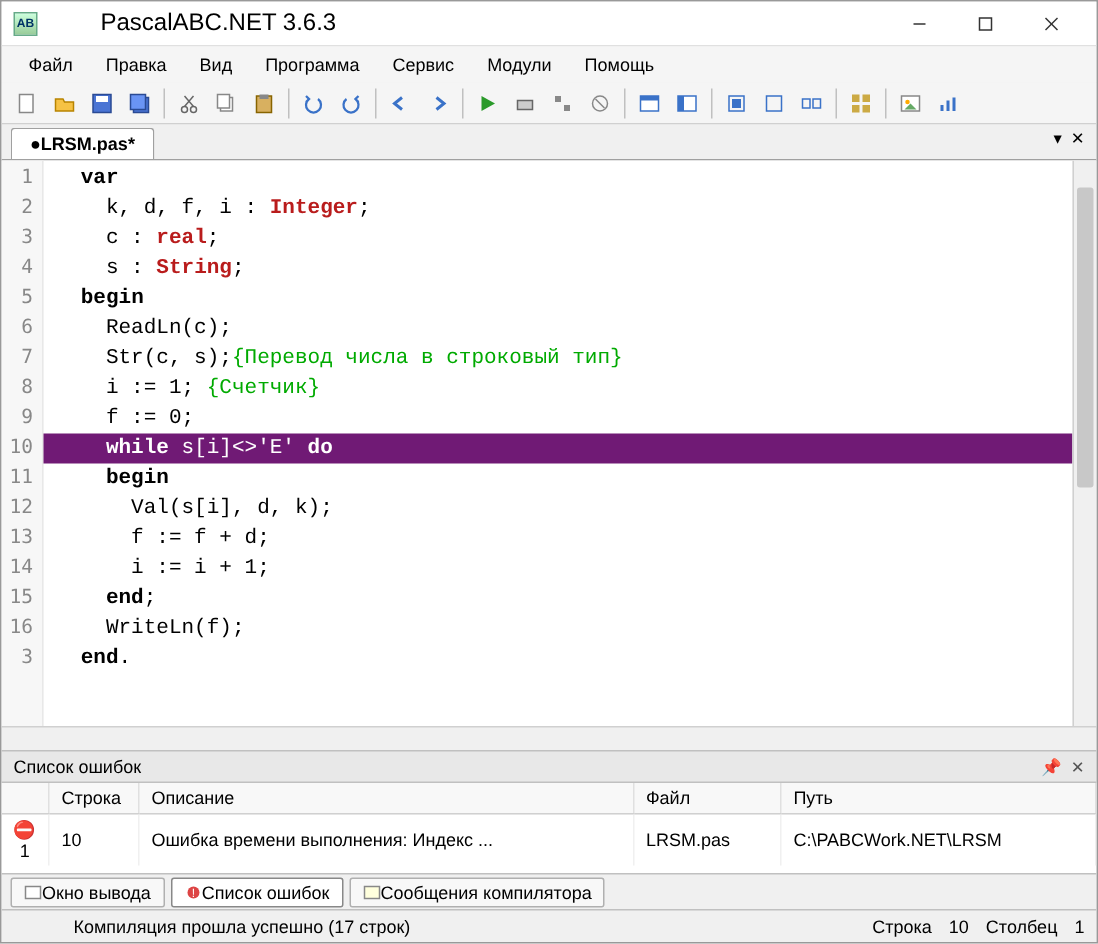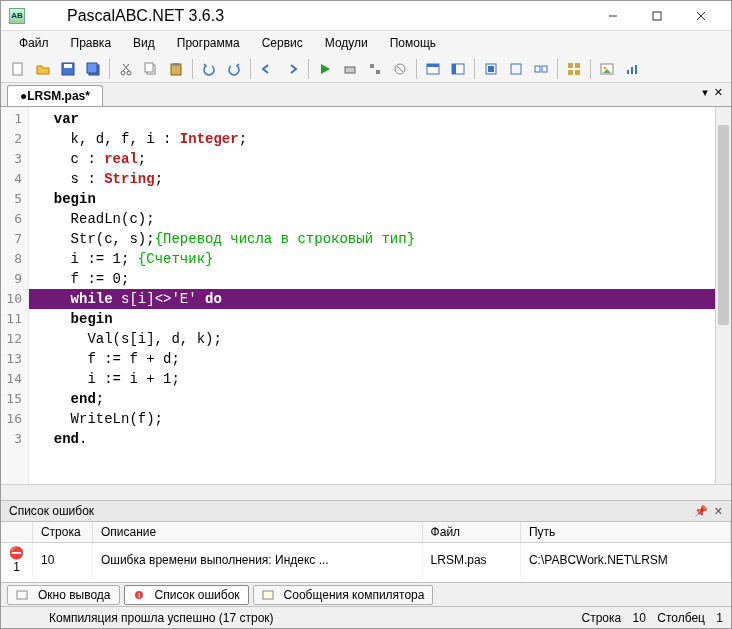--- a/index.html
+++ b/index.html
@@ -33,21 +33,21 @@
 .hscroll { height: 16px; background: #f0f0f0; border-top: 1px solid #d0d0d0; }
 .panel-header { background: #e8e8e8; height: 22px; display: flex; align-items: center; padding: 0 8px; border-top: 1px solid #c0c0c0; border-bottom: 1px solid #c0c0c0; font-size: 12px; }
 .panel-header .ph-title { flex: 1; }
 .panel-header .ph-icons { display: flex; gap: 6px; font-size: 11px; color: #555; }
 .errors-table { background: #fff; height: 60px; overflow: auto; }
 .errors-table table { width: 100%; border-collapse: collapse; font-size: 12px; }
 .errors-table th { text-align: left; font-weight: normal; padding: 3px 8px; border-right: 1px solid #e0e0e0; border-bottom: 1px solid #d0d0d0; background: #f8f8f8; }
 .errors-table td { padding: 3px 8px; border-right: 1px solid #f0f0f0; }
 .errors-table .err-icon-cell { width: 20px; text-align: center; }
 .bottom-tabs { background: #f0f0f0; height: 24px; display: flex; align-items: center; padding: 0 6px; gap: 4px; border-top: 1px solid #c0c0c0; }
-.bottom-tabs .btab { padding: 2px 8px; border: 1px solid #b0b0b0; background: #f8f8f8; font-size: 12px; display: flex; align-items: center; gap: 10px; border-radius: 2px; }
+.bottom-tabs .btab { padding: 2px 8px; border: 1px solid #b0b0b0; background: #f8f8f8; font-size: 12px; display: flex; align-items: center; gap: 0; border-radius: 2px; }
 .bottom-tabs .btab.active { background: #fff; border-color: #888; }
 .statusbar { background: #f0f0f0; height: 22px; display: flex; align-items: center; padding: 0 8px; border-top: 1px solid #c0c0c0; font-size: 12px; }
 .statusbar .st-left { flex: 1; margin-left: 40px; }
 .statusbar .st-right { display: flex; gap: 4px; }
 svg { display: block; }
 </style>
 </head>
 <body>
 
 <div class="titlebar">

